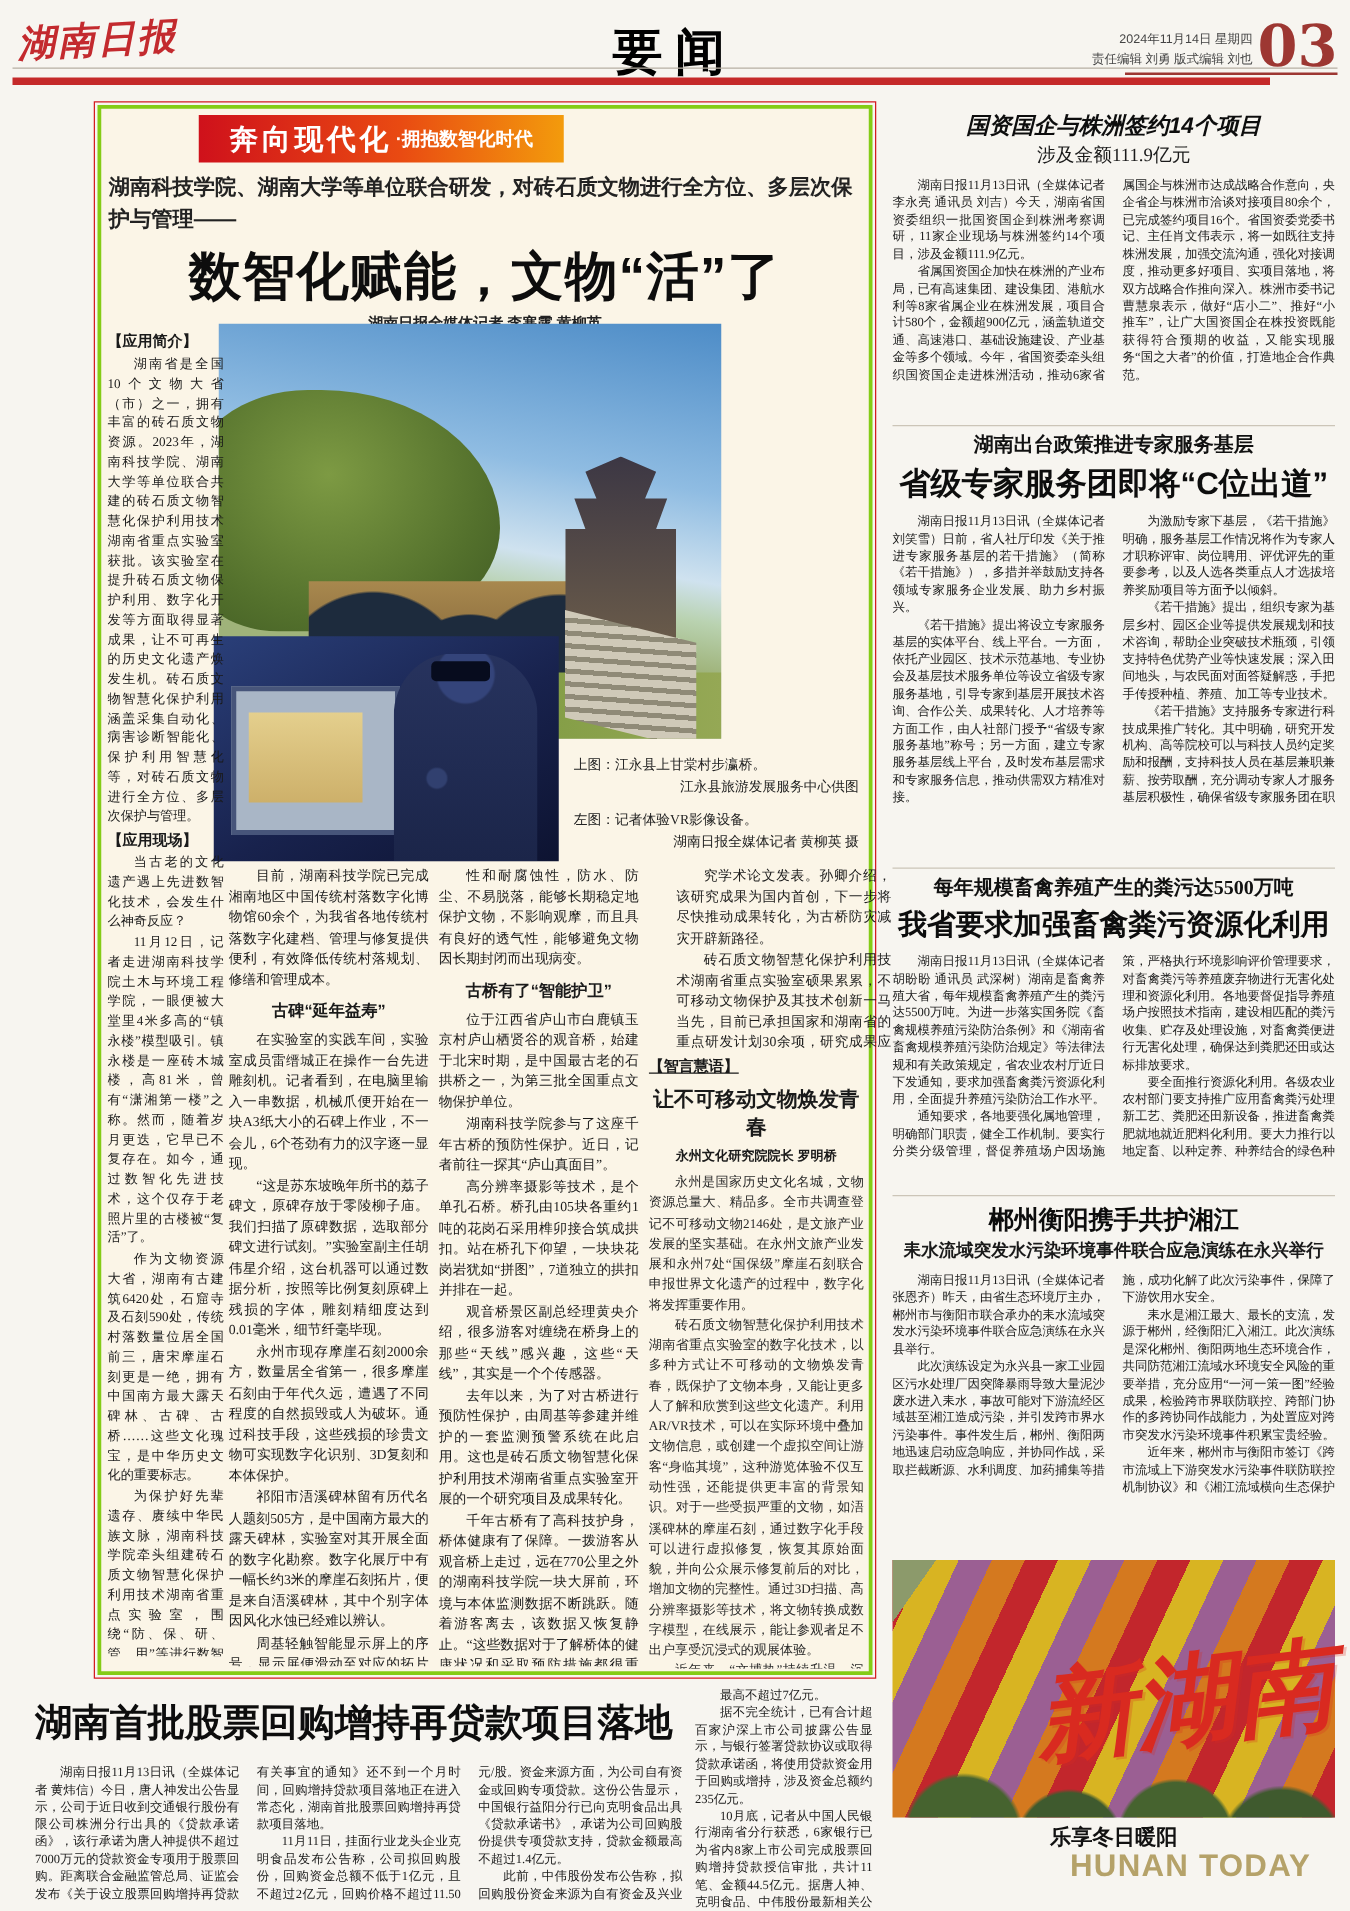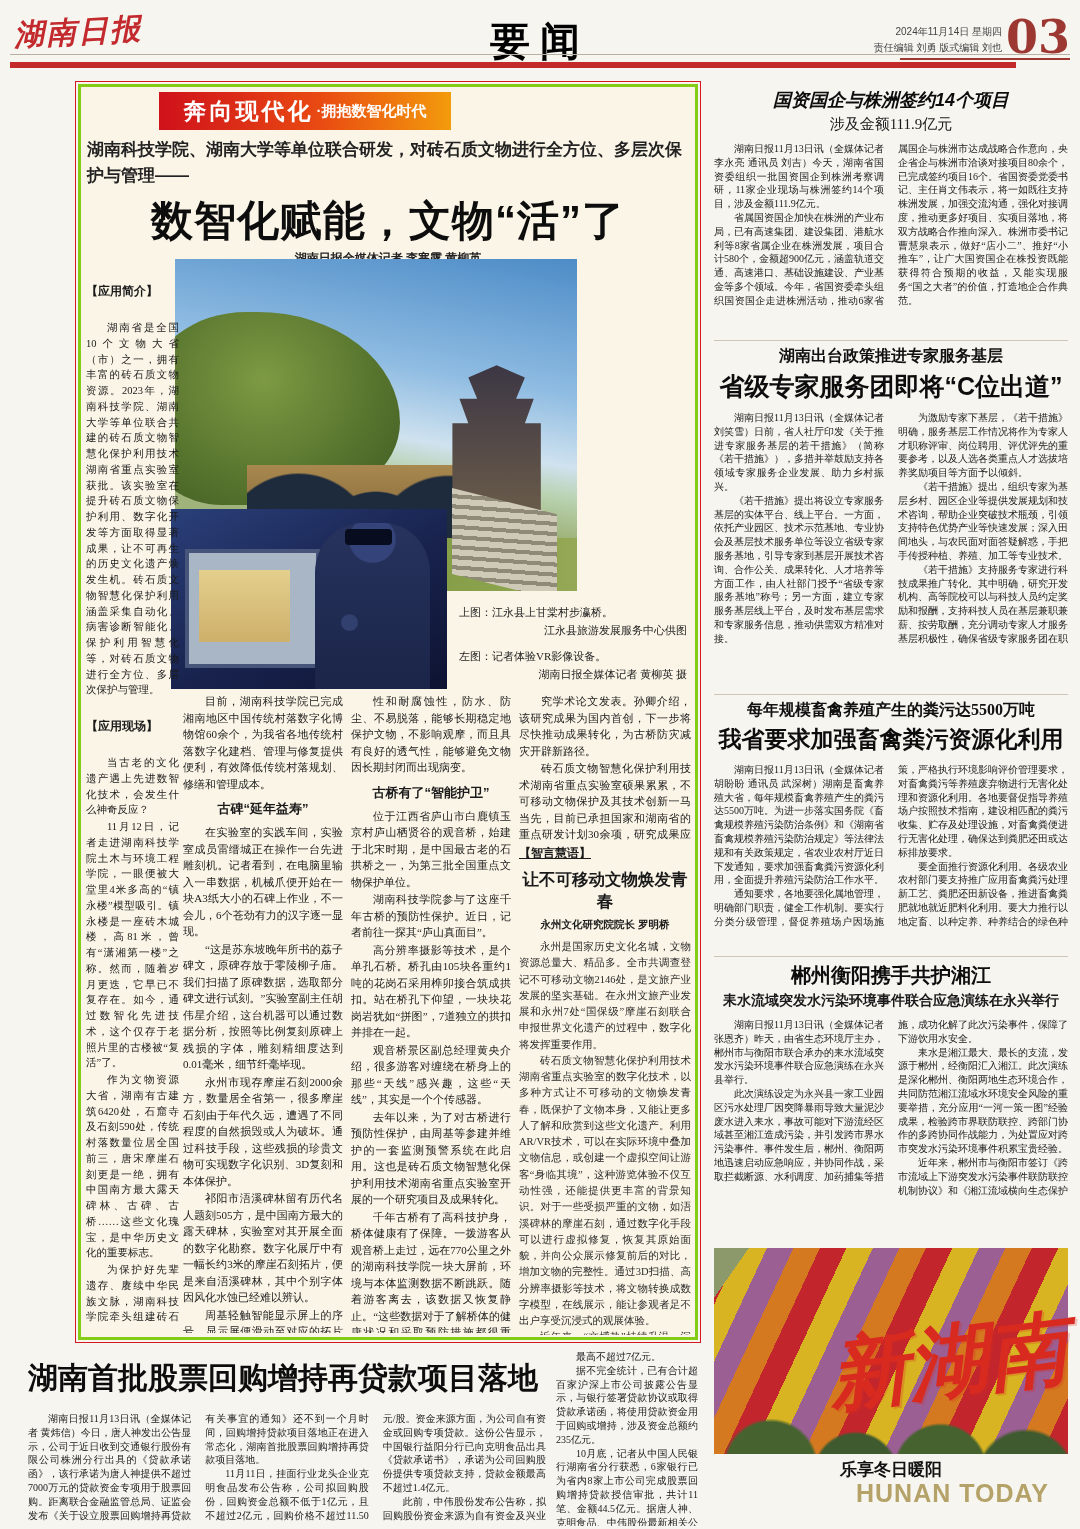--- a/index.html
+++ b/index.html
@@ -52,24 +52,24 @@
              background:radial-gradient(circle at 50% 10%,#34447a 0 14%,transparent 15%),
                         radial-gradient(circle at 30% 60%,#31406f 0 6%,transparent 7%),
                         linear-gradient(#27335e,#1b2549);}
   .vr-headset{right:20%;top:11%;width:17%;height:9%;background:#070c1e;border-radius:4px;}
   .f-captions{left:378px;top:516px;width:228px;font-size:11px;line-height:1.65;color:#222;}
   .cap-credit{text-align:right;margin-bottom:8px;}
   .fcol{overflow:hidden;text-align:justify;}
   .fcol1{left:5px;top:176px;width:93px;height:1062px;font-size:10.5px;line-height:1.5;}
   .fcol2{left:102px;top:606px;width:160px;height:640px;font-size:11px;line-height:1.5;}
   .fcol3{left:270px;top:606px;width:160px;height:640px;font-size:11px;line-height:1.5;}
-  .fcol4{left:438px;top:606px;width:172px;height:148px;font-size:11px;line-height:1.5;}
+  .fcol4{left:460px;top:606px;width:172px;height:148px;font-size:11px;line-height:1.5;}
   .fc{text-indent:2em;margin:0 0 1px;}
   .fc.h{text-indent:0;text-align:center;font:700 13px "Liberation Sans",sans-serif;margin:8px 0 6px;}
-  .fc.tag{text-indent:0;font:700 12px "Liberation Sans",sans-serif;margin:20px 0;}
+  .fc.tag{text-indent:0;font:700 12px "Liberation Sans",sans-serif;margin:2px 0;}
   .insight{left:438px;top:758px;width:172px;height:490px;overflow:hidden;}
   .ins-tag{font:700 12px "Liberation Sans",sans-serif;text-decoration:underline;}
   .ins-head{text-align:center;font:700 16.5px "Liberation Serif",serif;margin:7px 0 5px;}
   .ins-by{text-align:center;font:700 10.5px "Liberation Sans",sans-serif;margin-bottom:7px;}
   .ins-body p{font-size:10.5px;line-height:1.55;text-indent:2em;text-align:justify;margin:0;color:#2a2a2a;}
   
   .art{position:absolute;left:714px;width:354px;}
   .a1{top:88px;} .a2{top:346px;} .a3{top:700px;} .a4{top:962px;}
   .kicker{text-align:center;font:700 16px "Liberation Serif",serif;color:#111;margin-bottom:3px;}
   .art-head{text-align:center;font-family:"Liberation Sans",sans-serif;font-weight:900;color:#0d0d0d;}

